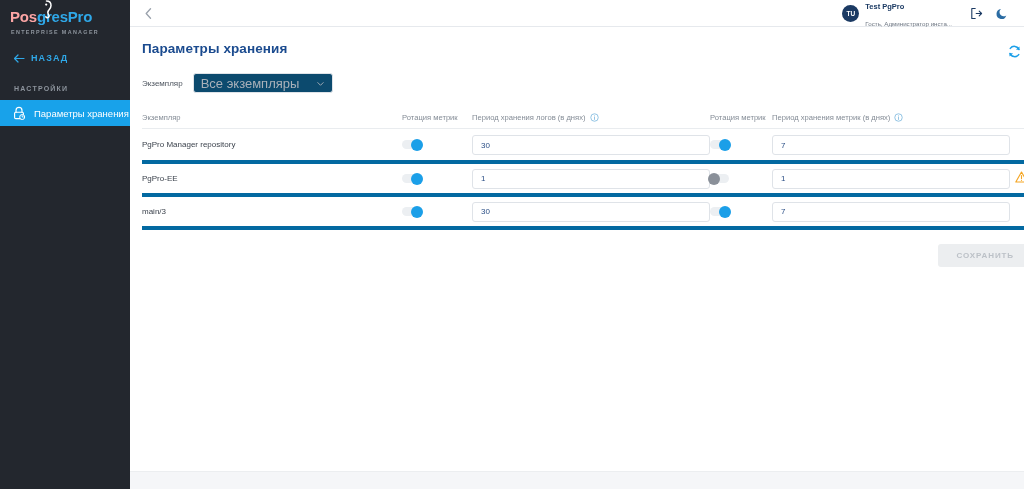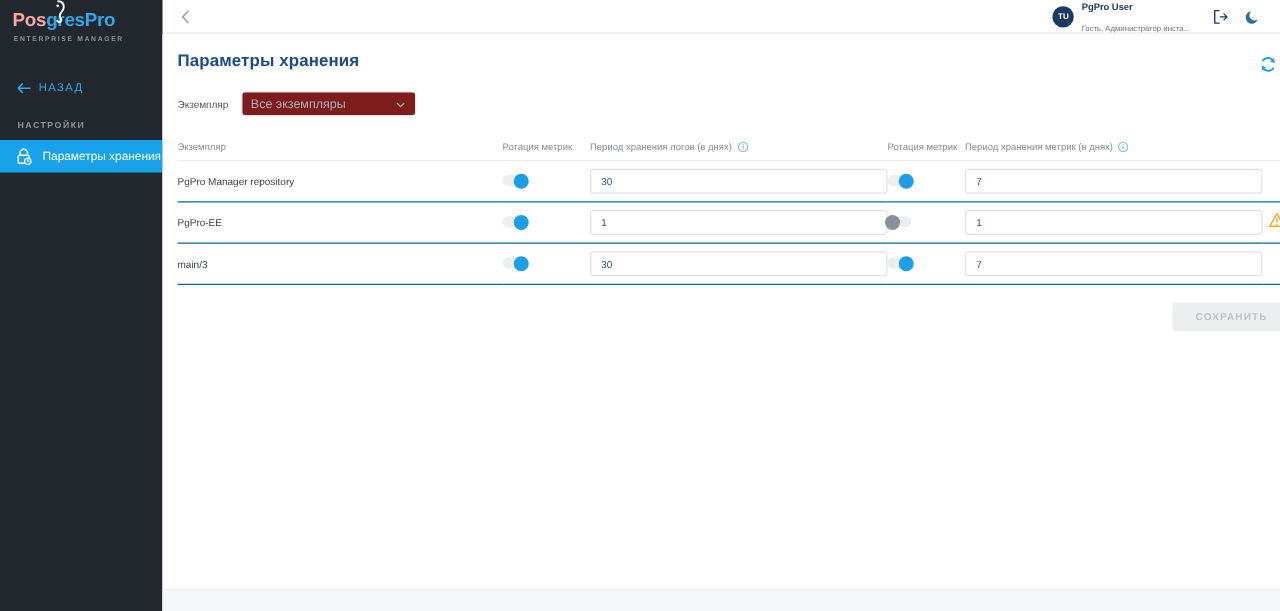--- a/index.html
+++ b/index.html
@@ -26,23 +26,23 @@
   .logo-text .l-dark { color: #fca5a5; }
   .logo-text .l-light { color: #2fa8e8; }
   .elephant {
     position: absolute; left: 28px; top: -9px; width: 17px; height: 21px;
   }
   .logo-sub {
     color: #8d949d; font-size: 5.4px; letter-spacing: 1.35px;
     font-weight: bold; margin-top: 3px; padding-left: 1px;
   }
   .back-link {
-    color: #2fa8e8; font-size: 9px; font-weight: normal; letter-spacing: 1.1px;
+    color: #2fa8e8; font-size: 9px; font-weight: bold; letter-spacing: 1.1px;
     display: flex; align-items: center; gap: 6px;
-    padding: 0 0 0 14px; height: 18px; margin-top: 16px; cursor: pointer;
+    padding: 0 0 0 14px; height: 18px; margin-top: 4px; cursor: pointer;
   }
   .back-link svg { flex: 0 0 auto; }
   .section-label {
     color: #8d949d; font-size: 7px; font-weight: bold; letter-spacing: 1.2px;
     padding-left: 14px; margin-top: 18px;
   }
   .nav { margin-top: 8px; }
   .nav-item {
     display: flex; align-items: center; gap: 8px;
     height: 26px; padding-left: 12px; cursor: pointer;
@@ -73,34 +73,34 @@
   .content { flex: 1 1 auto; background: #ffffff; position: relative; overflow: hidden; }
   .page-head { display: flex; align-items: flex-start; padding: 14px 22px 0 12px; }
   .page-title { font-size: 13.5px; color: #1b4b8f; font-weight: bold; letter-spacing: 0.1px;}
   .head-spacer { flex: 1 1 auto; }
   .refresh-btn { width: 16px; height: 16px; margin-top: 2px; cursor: pointer; display:flex; align-items:center; justify-content:center;}
 
   .filter-row { display: flex; align-items: center; padding: 14px 0 0 12px; }
   .filter-label { font-size: 8px; color: #4d545e; margin-right: 10px; }
   .select {
     width: 140px; height: 20px; border: 1px solid #dfe3e8; border-radius: 3px;
-    background: #7f1d1d; display: flex; align-items: center; padding: 0 7px;
-    font-size: 10px; color: #a9b0b9; cursor: pointer;
+    background: #0c4a6e; display: flex; align-items: center; padding: 0 7px;
+    font-size: 13px; color: #a9b0b9; cursor: pointer;
   }
   .select .sp { flex: 1 1 auto; }
   .chev { width: 9px; height: 9px; }
 
   table.grid { width: calc(100% - 24px); margin: 20px 12px 0 12px; border-collapse: collapse; table-layout: fixed; }
   table.grid th {
     font-size: 7.6px; color: #848c96; font-weight: normal; text-align: left;
     padding: 0 0 6px 0; vertical-align: bottom; line-height: 9px;
   }
   table.grid th.c-toggle { text-align: left; }
   table.grid thead tr { border-bottom: 1px solid #e9ecef; }
-  table.grid td { padding: 0; height: 33px; border-bottom: 1px solid #0369a1; vertical-align: middle; }
+  table.grid td { padding: 0; height: 33px; border-bottom: 4px solid #0369a1; vertical-align: middle; }
   .inst-name { font-size: 8px; color: #3c434d; }
   .th-info { display: inline-flex; align-items: center; gap: 4px; }
 
   .switch { width: 19px; height: 9px; border-radius: 5px; background: #eceff2; position: relative; display: inline-block; cursor: pointer; }
   .switch .knob { position: absolute; top: -1.5px; width: 12px; height: 12px; border-radius: 50%; }
   .switch.on .knob { right: -2px; background: #1b9fe8; }
   .switch.off .knob { left: -2px; background: #8a9099; }
 
   .num-input {
     width: 100%; height: 20px; border: 1px solid #dfe3e8; border-radius: 3px;
@@ -170,21 +170,21 @@
     <header class="topbar">
       <span class="topbar-back">
         <svg width="7" height="11" viewBox="0 0 7 11">
           <path d="M5.5 0.8 L1.2 5.5 L5.5 10.2" fill="none" stroke="#9aa2ac" stroke-width="1.3" stroke-linecap="round" stroke-linejoin="round"></path>
         </svg>
       </span>
       <span class="topbar-spacer"></span>
 
       <span class="avatar">TU</span>
       <span class="user-block">
-        <span class="user-name">PgPro User</span><br>
+        <span class="user-name">Test PgPro</span><br>
         <span class="user-role">Гость, Администратор инста...</span>
       </span>
 
       <span class="top-icons">
         <span class="top-icon">
           <svg width="13" height="13" viewBox="0 0 13 13">
             <path d="M5.2 1.5 H1.8 V11.5 H5.2" fill="none" stroke="#1b3a63" stroke-width="1.1" stroke-linecap="round" stroke-linejoin="round"></path>
             <path d="M6.2 6.5 H11.6 M9.2 4.1 L11.6 6.5 L9.2 8.9" fill="none" stroke="#1b3a63" stroke-width="1.1" stroke-linecap="round" stroke-linejoin="round"></path>
           </svg>
         </span>

